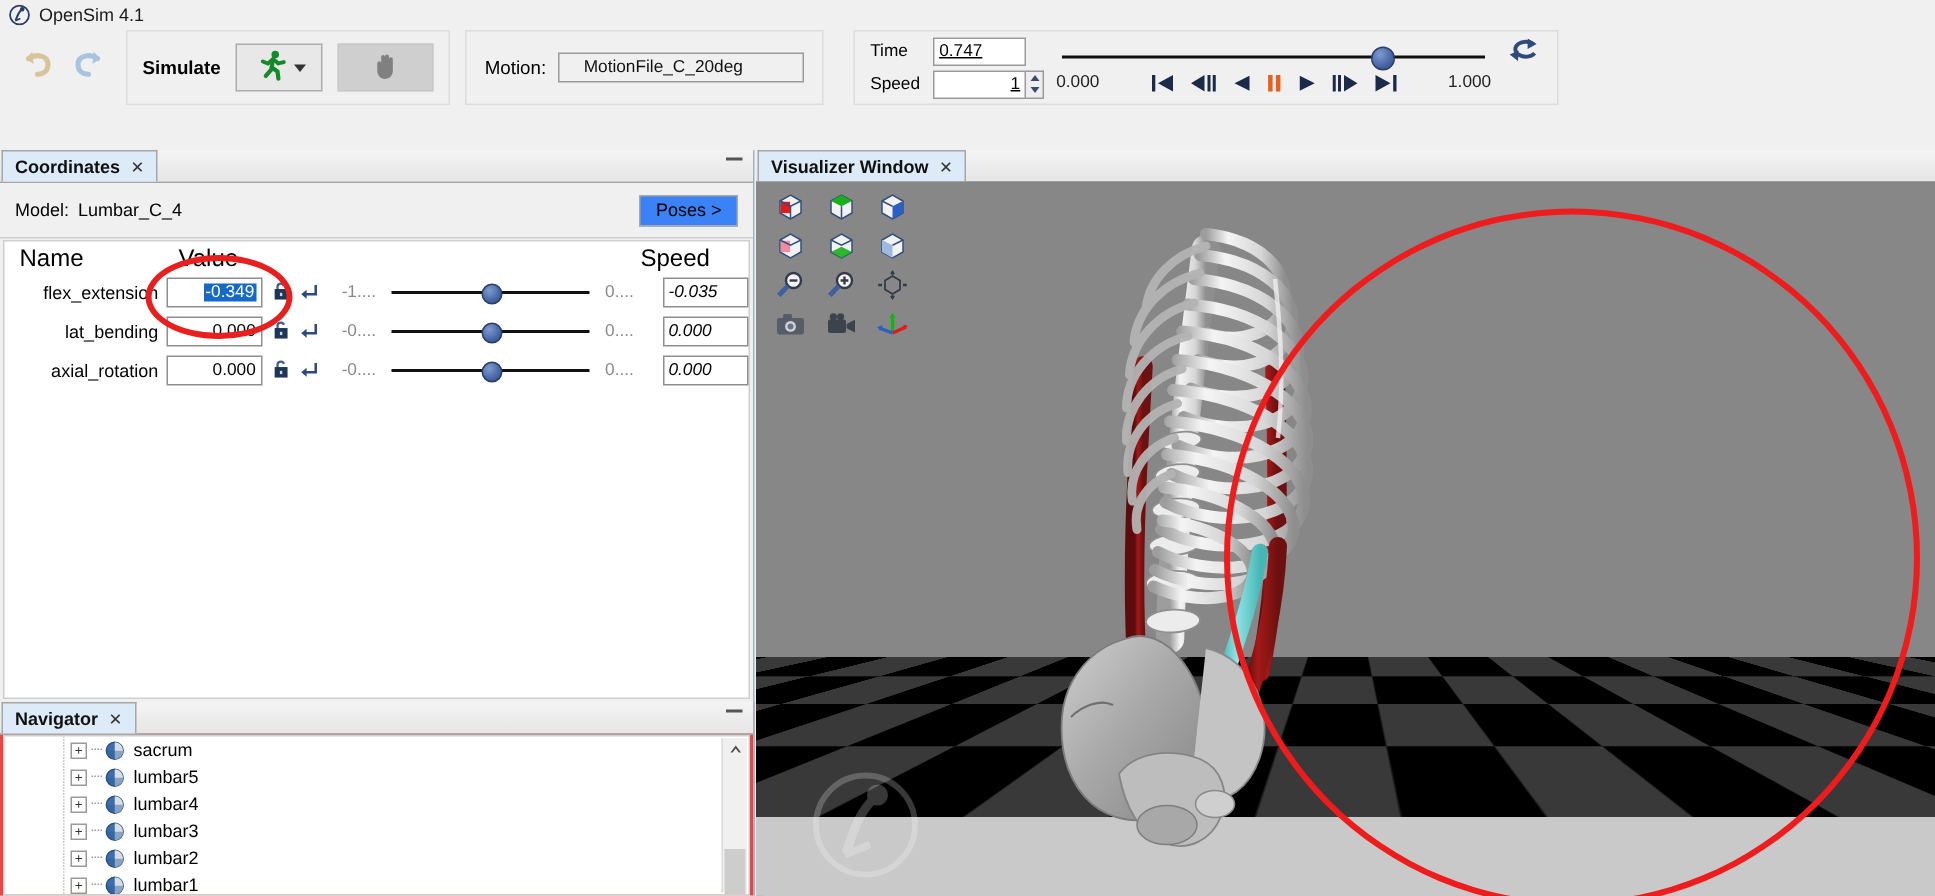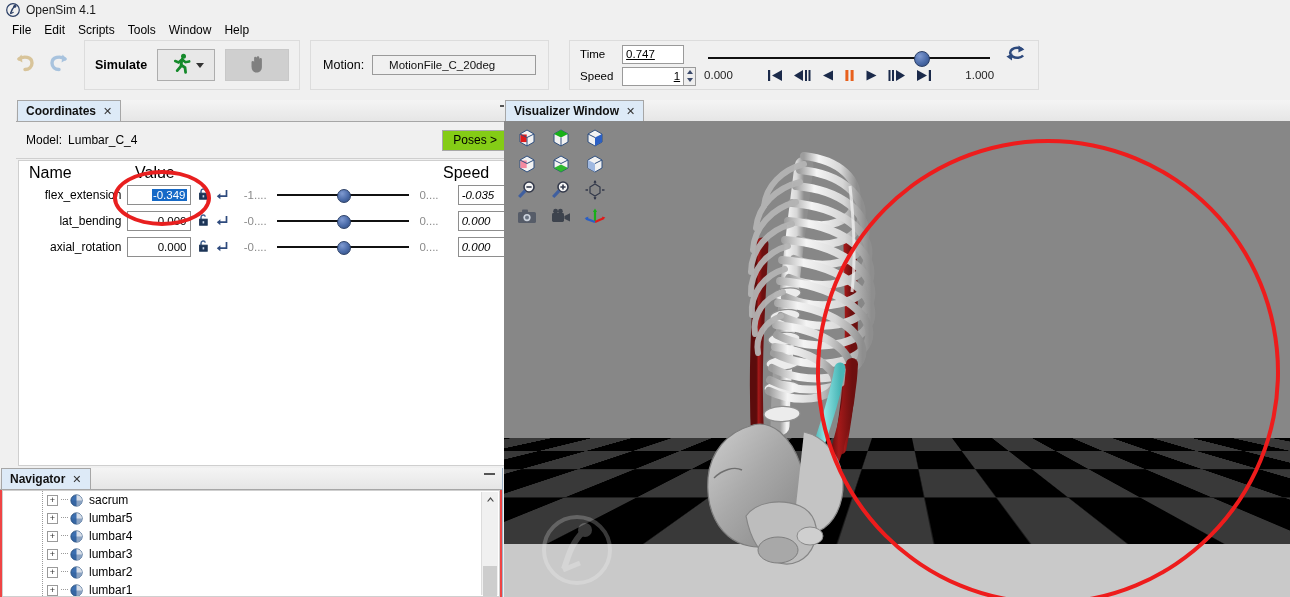--- a/index.html
+++ b/index.html
@@ -58,32 +58,32 @@
   .pb-row{display:flex;align-items:center;}
   .pb-end{font-size:11.5px;color:#222;width:48px;}
   .pb-end.r{text-align:right;}
   .pb-btns{display:flex;align-items:center;gap:9px;flex:1;justify-content:center;}
   .pbtn{display:flex;align-items:center;justify-content:center;background:none;border:none;padding:0;}
   .loop{margin-left:10px;align-self:flex-start;margin-top:2px;}
 
   
   .panels{position:absolute;left:0;top:100px;width:1290px;height:497px;}
 
-  .coord-panel{position:absolute;left:16px;top:0;width:503px;height:368px;background:#f0f0f0;
+  .coord-panel{position:absolute;left:0;top:0;width:503px;height:368px;background:#f0f0f0;
      border-right:1px solid #9fb4c8;box-sizing:border-box;}
   .tabstrip{height:21px;background:linear-gradient(#f4f4f4,#e6e6e6);border-bottom:1px solid #a6a6a6;display:flex;align-items:flex-end;position:relative;}
   .tab{height:20px;display:flex;align-items:center;gap:7px;padding:0 8px 0 8px;font-size:12px;font-weight:bold;
        background:#ddeaf7;border:1px solid #a6a6a6;border-bottom:none;margin-left:1px;color:#111;}
   .tab .x{font-weight:normal;font-size:11px;color:#333;}
   .tab.active{background:#ddeaf7;}
   .minbtn{position:absolute;right:7px;top:5px;width:11px;height:2px;background:#555;}
 
   .model-row{height:36px;display:flex;align-items:center;padding:0 10px;border-bottom:1px solid #cfcfcf;background:#f0f0f0;}
   .model-label{font-size:12px;}
-  .poses-btn{margin-left:auto;border:1px solid #a8a8a8;background:#84cc16;height:19px;padding:0 10px;display:flex;align-items:center;font-size:12px;}
+  .poses-btn{margin-left:auto;border:1px solid #a8a8a8;background:#3b82f6;height:19px;padding:0 10px;display:flex;align-items:center;font-size:12px;}
 
   .coord-body{position:absolute;left:2px;right:2px;top:60px;bottom:2px;background:#fff;border:1px solid #cfcfcf;box-sizing:border-box;}
   .coord-hdr{display:flex;align-items:center;height:17px;font-size:16px;padding-top:3px;}
   .hdr-name{width:106px;padding-left:10px;}
   .hdr-value{width:60px;}
   .hdr-speed{margin-left:auto;width:72px;padding-left:4px;}
 
   .crow{display:flex;align-items:center;height:24px;margin-top:2px;}
   .c-name{width:108px;text-align:right;padding-right:6px;font-size:12px;}
   .c-val{width:58px;height:18px;border:1px solid #8e8e8e;background:#fff;display:flex;align-items:center;justify-content:flex-end;padding:0 3px;font-size:11.5px;}
@@ -148,28 +148,20 @@
       <svg width="14" height="14" viewBox="0 0 14 14">
         <circle cx="7" cy="7" r="6.3" fill="none" stroke="#2b3f66" stroke-width="1.2"></circle>
         <path d="M4.5 10.5 C5.5 7.5,6.5 5,8.6 3.2" stroke="#2b3f66" stroke-width="1.4" fill="none"></path>
         <circle cx="8.8" cy="3.2" r="1.5" fill="#2b3f66"></circle>
         <path d="M4.2 10.8 L7.6 9.3" stroke="#2b3f66" stroke-width="1.2" fill="none"></path>
       </svg>
     </span>
     <span class="title-text">OpenSim 4.1</span>
   </div>
 
-  <div class="menubar">
-    <div class="menu-item">File</div>
-    <div class="menu-item">Edit</div>
-    <div class="menu-item">Scripts</div>
-    <div class="menu-item">Tools</div>
-    <div class="menu-item">Window</div>
-    <div class="menu-item">Help</div>
-  </div>
 
   <div class="toolrow">
 
     <div class="tb-undo">
       <div class="iconbtn">
         <span>
           <svg width="26" height="26" viewBox="0 0 26 26">
             <path d="M7 9 C12 5.5,20 7,20 13 C20 17,17 19.5,13 19.5" fill="none" stroke="#d8c49a" stroke-width="3.4" stroke-linecap="round"></path>
             <path d="M9.5 4.5 L5.2 9.2 L10.4 12.6 Z" fill="#d8c49a"></path>
           </svg>

